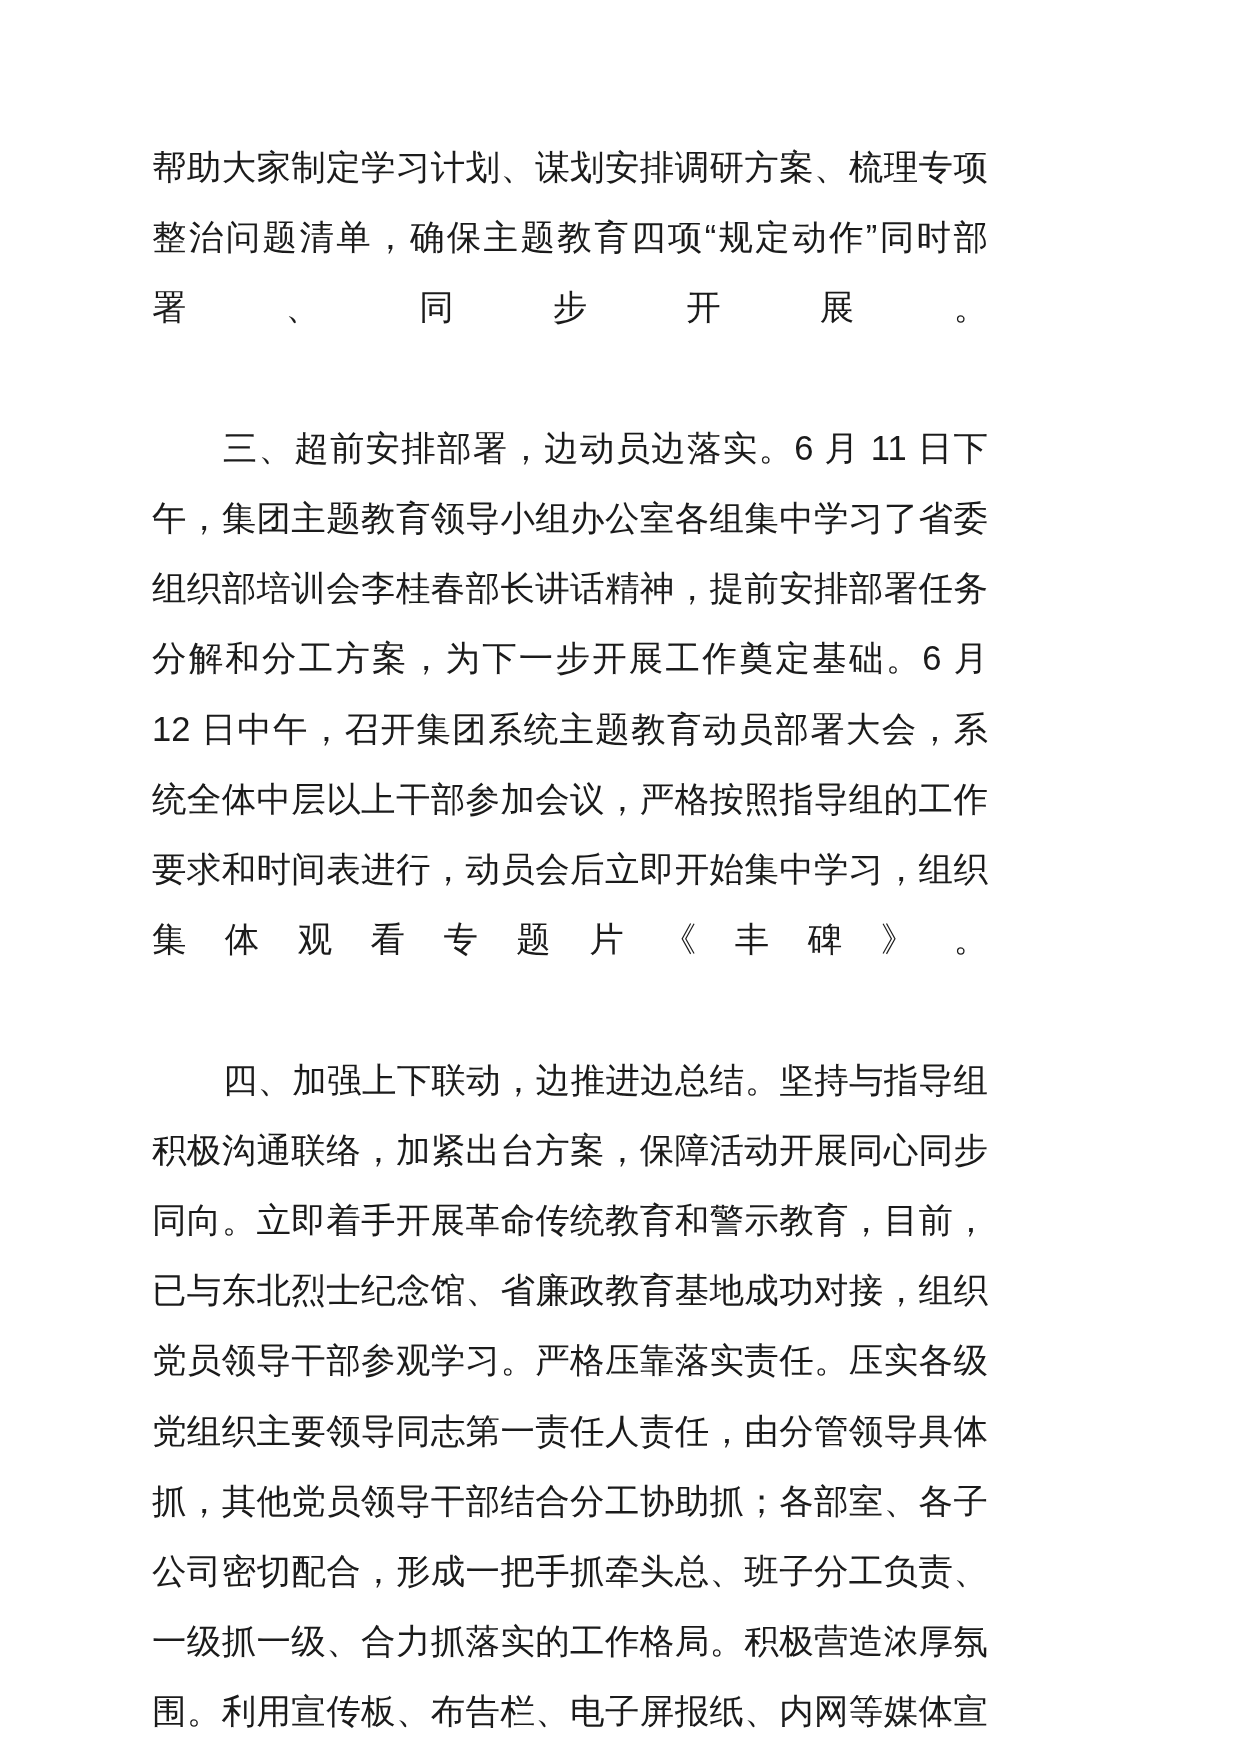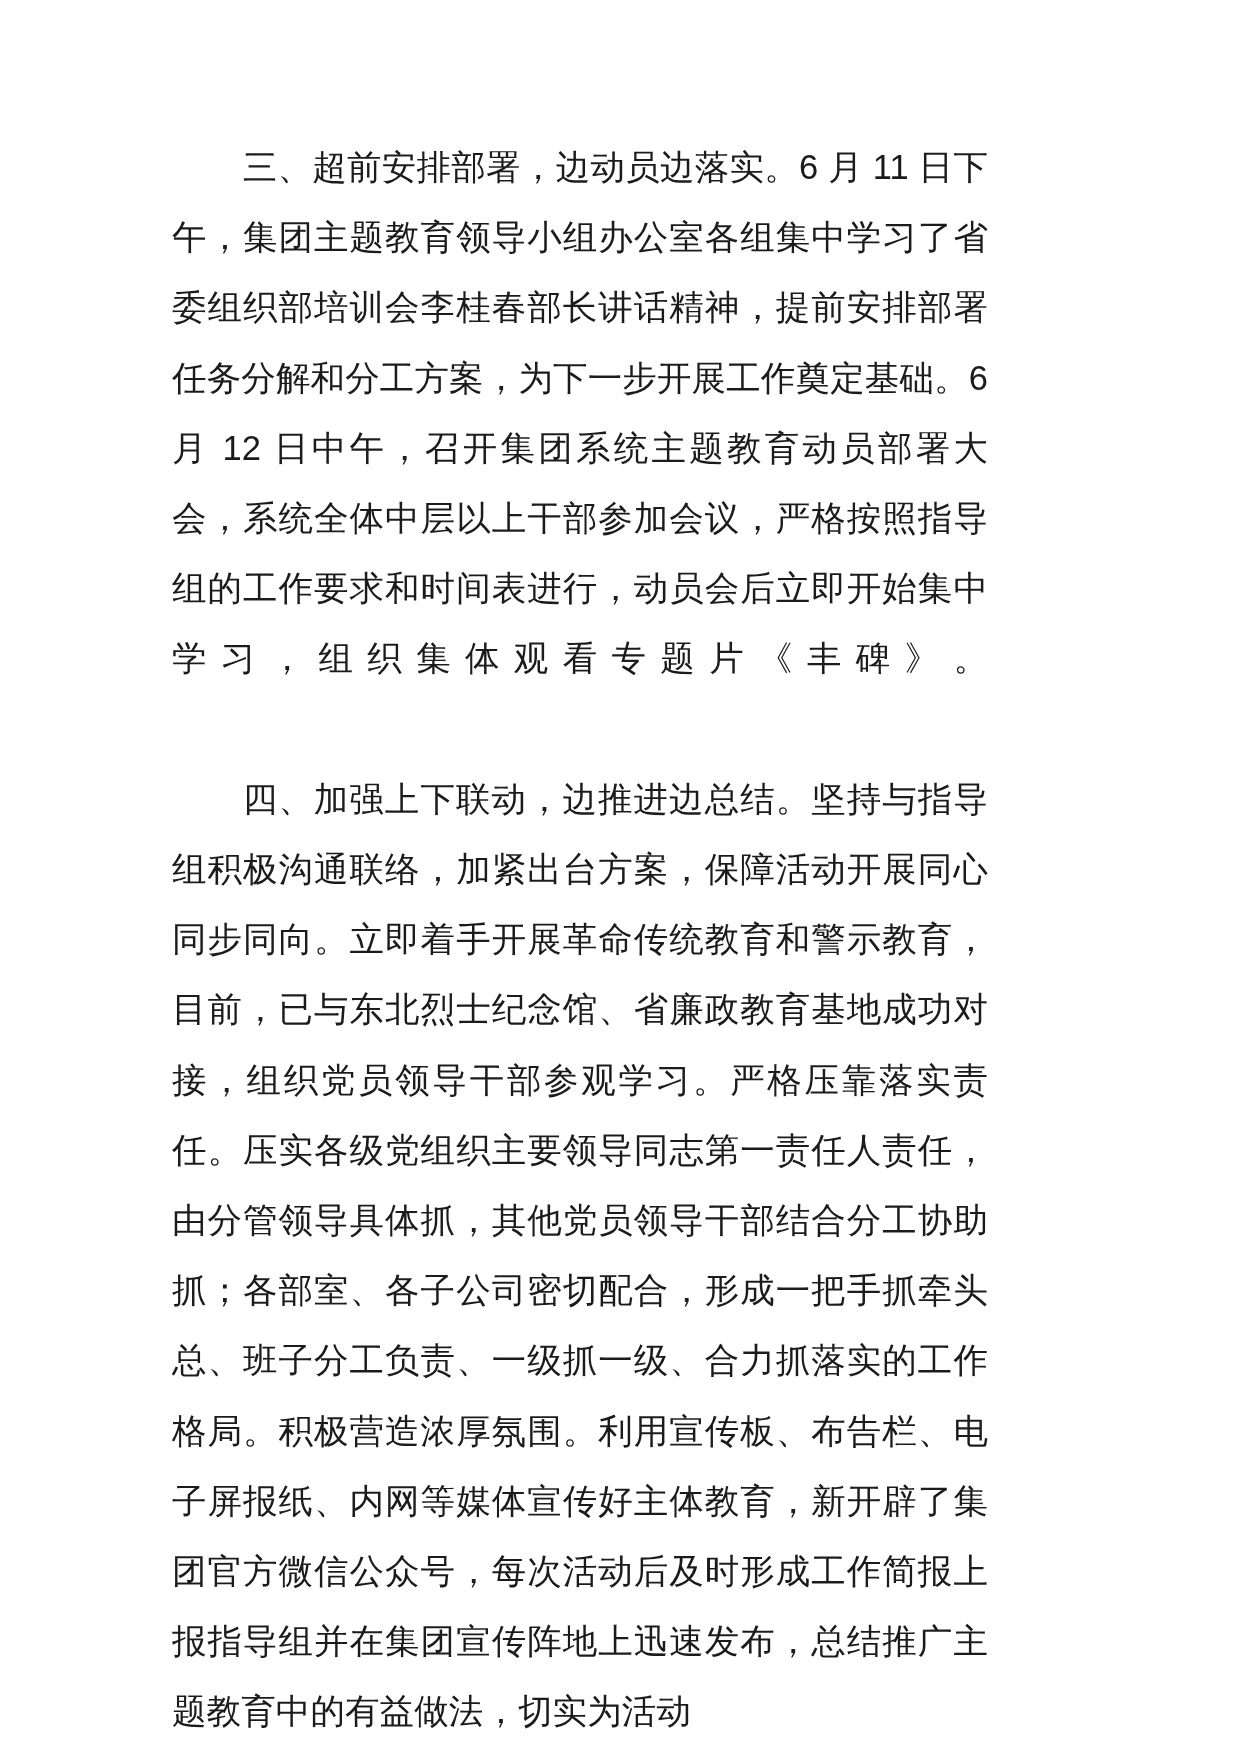--- a/index.html
+++ b/index.html
@@ -37,39 +37,39 @@
     color: #1b1b1b;
     text-align: justify;
     text-justify: inter-ideograph;
     letter-spacing: 0.1px;
     font-weight: 400;
     -webkit-font-smoothing: antialiased;
   }
 
   .para.indent {
     text-indent: 2.05em;
-    margin-left: 20px;
   }
 
   
   .para::after {
     content: "";
     display: inline-block;
     width: 100%;
   }
 
   .para.no-stretch::after {
     content: none;
   }
 </style>
 </head>
 <body>
 
 <div class="page">
   <div class="page-body">
 
+    <p class="para">帮助大家制定学习计划、谋划安排调研方案、梳理专项整治问题清单，确保主题教育四项“规定动作”同时部署、同步开展。</p>
 
     <p class="para indent">三、超前安排部署，边动员边落实。6 月 11 日下午，集团主题教育领导小组办公室各组集中学习了省委组织部培训会李桂春部长讲话精神，提前安排部署任务分解和分工方案，为下一步开展工作奠定基础。6 月 12 日中午，召开集团系统主题教育动员部署大会，系统全体中层以上干部参加会议，严格按照指导组的工作要求和时间表进行，动员会后立即开始集中学习，组织集体观看专题片《丰碑》。</p>
 
     <p class="para indent no-stretch">四、加强上下联动，边推进边总结。坚持与指导组积极沟通联络，加紧出台方案，保障活动开展同心同步同向。立即着手开展革命传统教育和警示教育，目前，已与东北烈士纪念馆、省廉政教育基地成功对接，组织党员领导干部参观学习。严格压靠落实责任。压实各级党组织主要领导同志第一责任人责任，由分管领导具体抓，其他党员领导干部结合分工协助抓；各部室、各子公司密切配合，形成一把手抓牵头总、班子分工负责、一级抓一级、合力抓落实的工作格局。积极营造浓厚氛围。利用宣传板、布告栏、电子屏报纸、内网等媒体宣传好主体教育，新开辟了集团官方微信公众号，每次活动后及时形成工作简报上报指导组并在集团宣传阵地上迅速发布，总结推广主题教育中的有益做法，切实为活动</p>
 
   </div>
 </div>
 
 </body></html>

